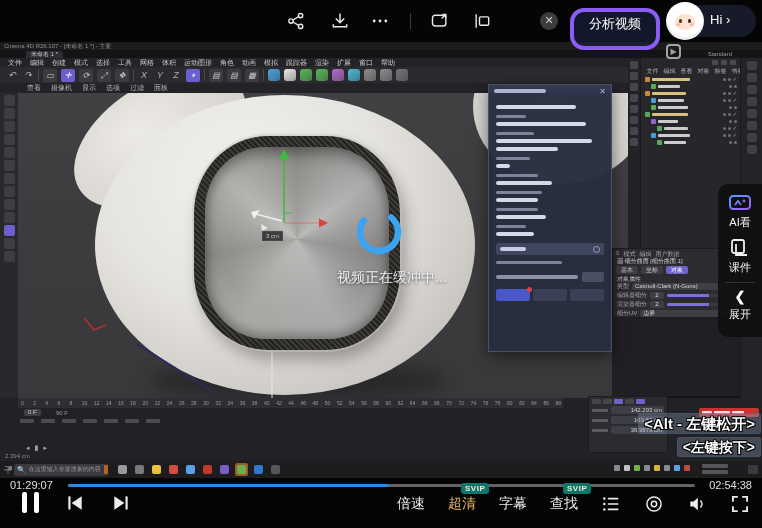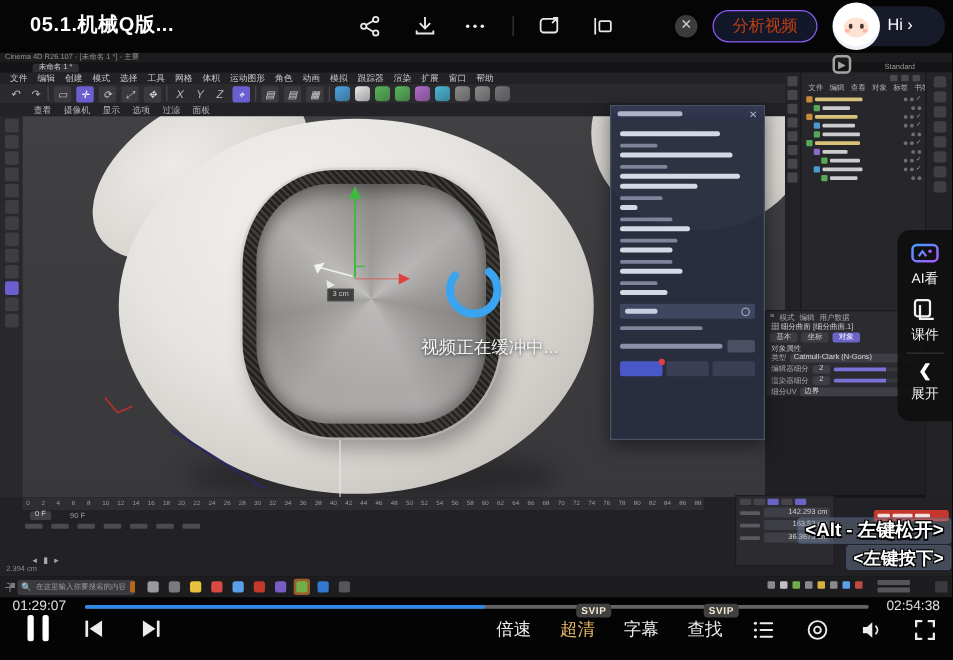--- a/index.html
+++ b/index.html
@@ -9,22 +9,22 @@
 .a{position:absolute}
 svg{display:block}
 
 
 #topbar{position:absolute;left:0;top:0;width:762px;height:42px;background:#050505;z-index:60}
 #vtitle{position:absolute;left:24px;top:10px;font-size:16px;font-weight:bold;color:#fff;letter-spacing:.5px}
 .tico{position:absolute;top:11px;width:20px;height:20px;color:#e8e8e8}
 #tb-divider{position:absolute;left:410px;top:13px;width:1px;height:16px;background:#3a3a3a}
 #close-btn{position:absolute;left:540px;top:12px;width:18px;height:18px;border-radius:50%;background:#3c3c3f;
   color:#cfcfcf;font-size:11px;line-height:17px;text-align:center}
-#analyze{position:absolute;left:570px;top:8px;height:26px;padding:0 15px;border:1px solid #8b5cf6;
-  border-radius:14px;background:rgba(24,32,58,.7);color:#c2410c;font-size:13px;line-height:24px}
+#analyze{position:absolute;left:570px;top:8px;height:42px;padding:0 15px;border:4px solid #8b5cf6;
+  border-radius:14px;background:rgba(24,32,58,.7);color:#ffffff;font-size:13px;line-height:24px}
 #hi-pill{position:absolute;left:668px;top:5px;width:88px;height:32px;border-radius:17px;background:#171b29}
 #avatar{position:absolute;left:666px;top:2px;width:38px;height:38px;border-radius:50%;background:radial-gradient(circle at 50% 42%,#fff 0 64%,#eef1f6 65% 100%);overflow:hidden}
 #avatar .face{position:absolute;left:9px;top:12px;width:20px;height:16px;border-radius:50%;background:#ffe3d2}
 #avatar .eye{position:absolute;top:17px;width:2.5px;height:3.5px;border-radius:50%;background:#46342e}
 #avatar .blush{position:absolute;top:21px;width:4px;height:2.5px;border-radius:50%;background:#ffb9a8}
 #hi-label{position:absolute;left:710px;top:12px;font-size:13px;color:#fff}
 
 
 #video{position:absolute;left:0;top:42px;width:762px;height:436px;background:#151516;overflow:hidden}
 
@@ -197,31 +197,30 @@
 #time-cur{position:absolute;left:10px;top:1px;font-size:11px;color:#e0e0e0}
 #time-total{position:absolute;right:10px;top:1px;font-size:11px;color:#e0e0e0}
 #progress{position:absolute;left:68px;top:6px;width:627px;height:3px;background:#636367;border-radius:2px}
 #progress-fill{height:3px;background:#2f88e8;border-radius:2px;width:51%}
 #left-controls{position:absolute;left:22px;top:14px;display:flex;align-items:center;gap:26px}
 #pause-btn{display:flex;gap:7px}
 #pause-btn i{width:5px;height:21px;background:#fff;border-radius:2px;display:block}
 #right-controls{position:absolute;right:12px;top:16px;display:flex;align-items:center;gap:23px}
 .ctl-text{font-size:14px;color:#ececec;position:relative;white-space:nowrap}
 .ctl-text.gold{color:#e6b965}
-.vipbadge{position:absolute;top:-12px;left:13px;background:#404040;color:#f3e7cf;font-size:8px;
+.vipbadge{position:absolute;top:-12px;left:13px;background:#0f766e;color:#f3e7cf;font-size:8px;
   font-weight:bold;padding:1px 4px;border-radius:3px;letter-spacing:.5px}
 .cicon{width:20px;height:20px;color:#ececec}
 </style>
 </head>
 <body>
 
 <div id="app">
 
   <header id="topbar">
-    <div id="vtitle">05.1.机械Q版...</div>
 
     <svg class="tico" style="left:286px" viewBox="0 0 24 24" fill="none" stroke="currentColor" stroke-width="1.7">
       <circle cx="6" cy="12" r="2.6"></circle>
         <circle cx="17.5" cy="5.5" r="2.6"></circle>
         <circle cx="17.5" cy="18.5" r="2.6"></circle>
       <line x1="8.3" y1="10.8" x2="15.2" y2="6.7"></line>
         <line x1="8.3" y1="13.2" x2="15.2" y2="17.3"></line>
     </svg>
     <svg class="tico" style="left:330px" viewBox="0 0 24 24" fill="none" stroke="currentColor" stroke-width="1.8">
       <path d="M12 3v10M7 9l5 5 5-5"></path>

